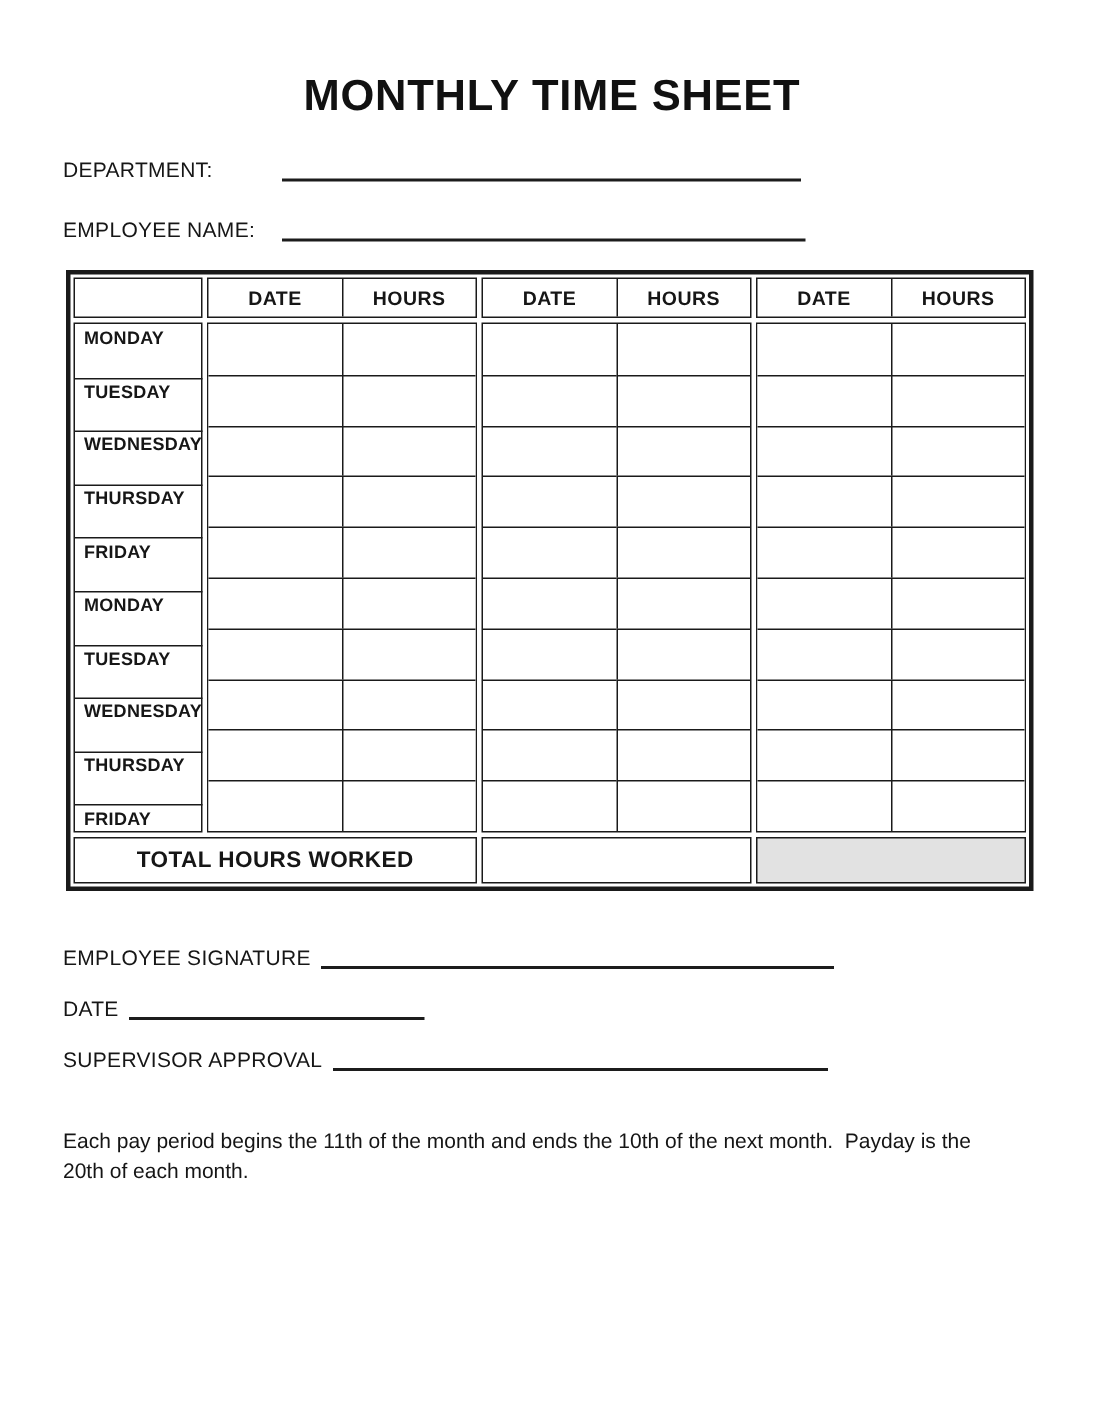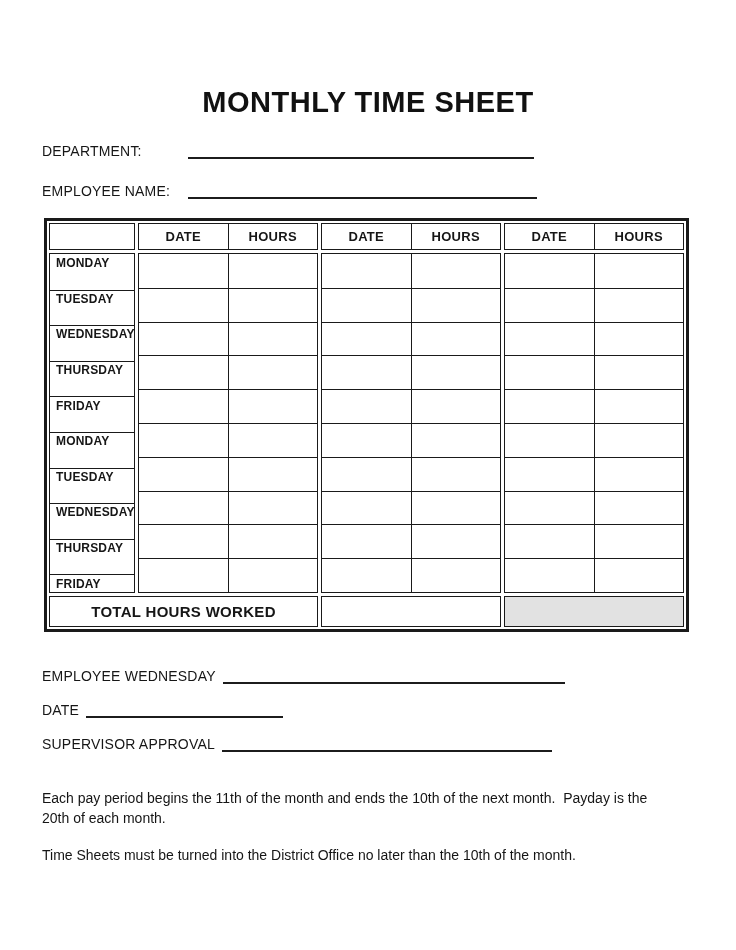--- a/index.html
+++ b/index.html
@@ -5,21 +5,21 @@
   * { box-sizing: border-box; margin: 0; padding: 0; }
   html, body { width: 736px; height: 950px; background: #ffffff; overflow: hidden; }
   body {
     font-family: "Liberation Sans", sans-serif;
     color: #161616;
   }
   .page { width: 736px; height: 950px; padding: 0 42px; position: relative; }
 
   
   .title {
-    margin-top: 86px;
+    margin-top: 48px;
     text-align: center;
     font-size: 29px;
     font-weight: bold;
     letter-spacing: 0.5px;
     color: #111;
   }
 
   
   .field-row { margin-top: 20px; font-size: 14px; display: flex; align-items: flex-end; height: 20px; }
   .field-label { display: inline-block; width: 146px; letter-spacing: 0.2px; }
@@ -197,31 +197,30 @@
 
       <div class="fcell total-cell r5">TOTAL HOURS WORKED</div>
       <div class="fcell c5 r5"></div>
       <div class="fcell shaded c7 r5"></div>
 
     </div>
   </div>
 
   <div class="sig-block">
     <div class="sig-row">
-      <span class="sig-label">EMPLOYEE WEDNESDAY</span>
+      <span class="sig-label">EMPLOYEE SIGNATURE</span>
       <span class="blank-line line-sig"></span>
     </div>
     <div class="sig-row">
       <span class="sig-label">DATE</span>
       <span class="blank-line line-date"></span>
     </div>
     <div class="sig-row">
       <span class="sig-label">SUPERVISOR APPROVAL</span>
       <span class="blank-line line-sup"></span>
     </div>
   </div>
 
   <div class="notes">
     <p class="note">Each pay period begins the 11th of the month and ends the 10th of the next month.  Payday is the 20th of each month.</p>
-    <p class="note">Time Sheets must be turned into the District Office no later than the 10th of the month.</p>
   </div>
 
 </div>
 
 </body></html>

